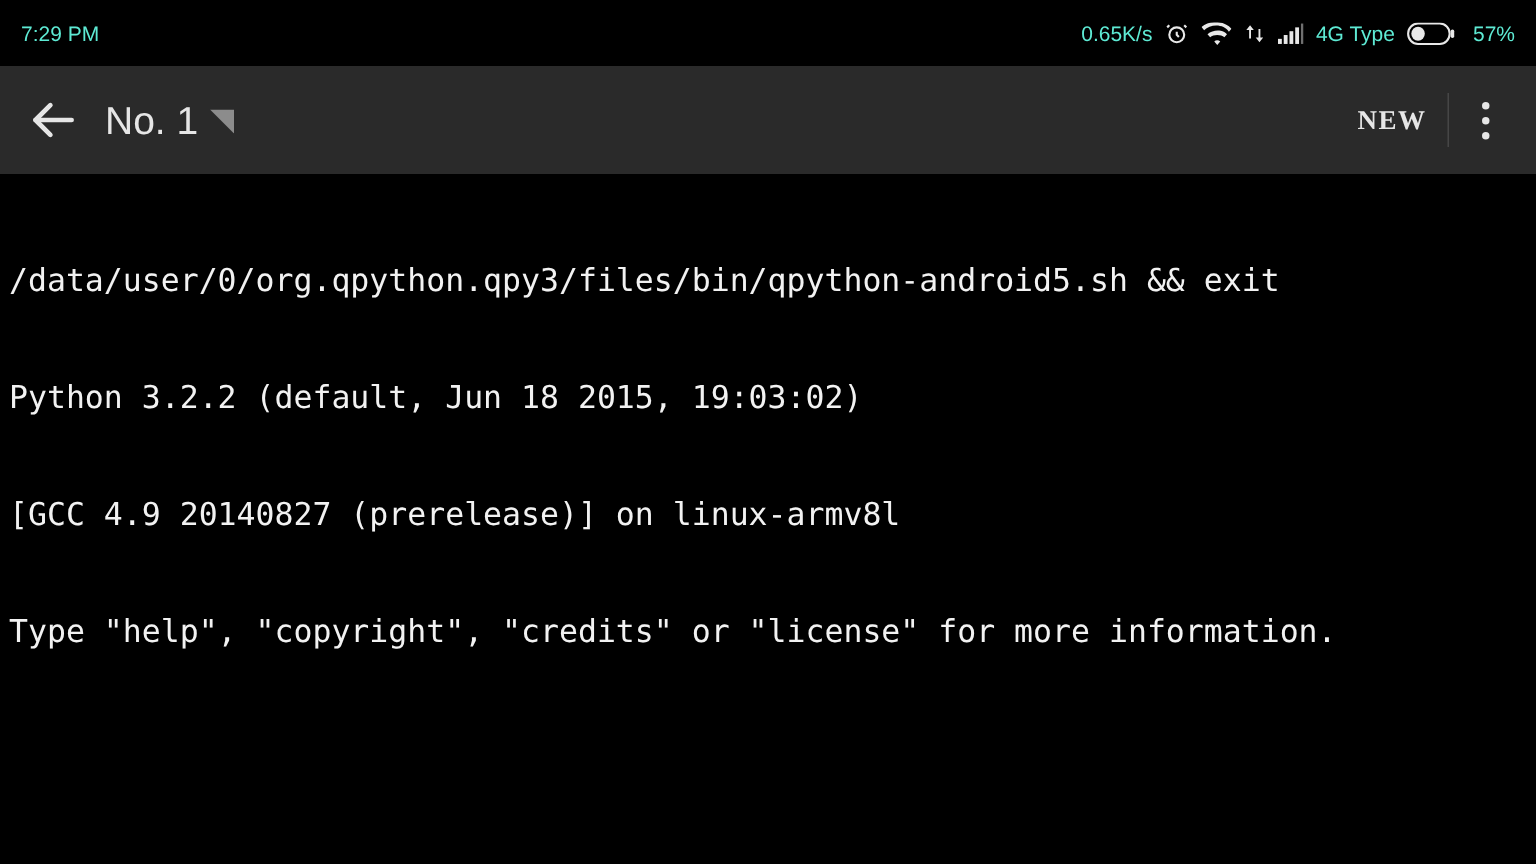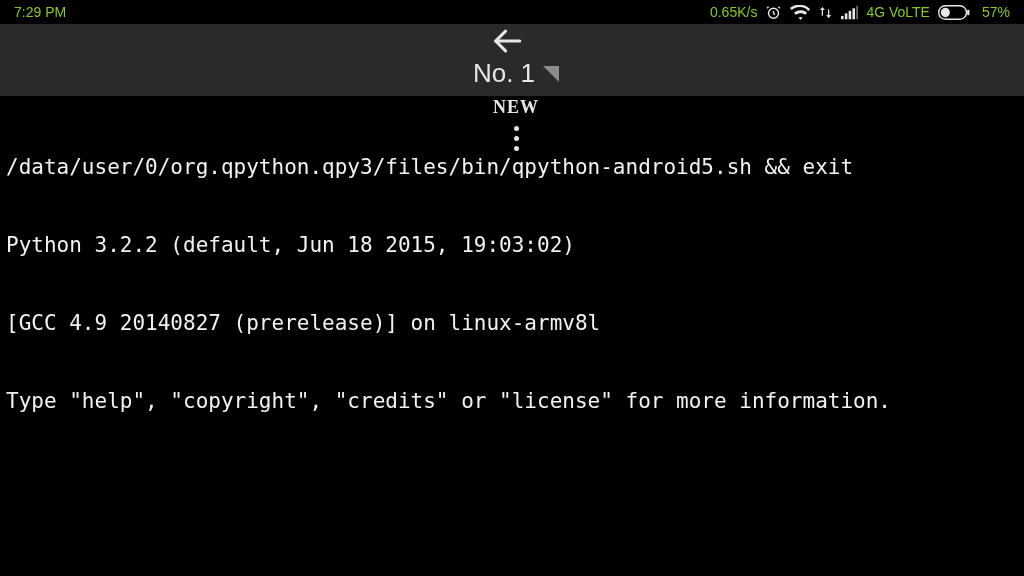--- a/index.html
+++ b/index.html
@@ -1,23 +1,23 @@
 <!DOCTYPE html>
 <html><head>
 <meta charset="utf-8">
 <style>
   * { margin:0; padding:0; box-sizing:border-box; }
   html,body { width:1024px; height:576px; background:#000; font-family:sans-serif; overflow:hidden; }
-  .statusbar { height:24px; background:#000; color:#84cc16; display:flex; align-items:center; justify-content:space-between; padding:0 14px; font-size:14px; font-weight:500; }
+  .statusbar { height:44px; background:#000; color:#5eead4; display:flex; align-items:center; justify-content:space-between; padding:0 14px; font-size:14px; font-weight:500; }
   .sb-left { display:flex; align-items:center; gap:6px; }
   .sb-right { display:flex; align-items:center; gap:8px; }
   .sb-right .ico { display:inline-flex; align-items:center; }
   .battery { display:inline-flex; align-items:center; }
   .battery svg { margin-right:4px; }
-  .appbar { height:72px; background:#2a2a2a; display:flex; align-items:center; padding:0 10px 0 18px; color:#e6e6e6;flex-direction:column; }
+  .appbar { height:72px; background:#2a2a2a; display:flex; align-items:center; padding:0 10px 0 18px; color:#e6e6e6; }
   .back { display:flex; align-items:center; margin-right:18px; }
   .title-wrap { display:flex; align-items:baseline; gap:8px; flex:1; }
   .title { font-size:26px; font-weight:400; color:#e6e6e6; }
   .drop { display:inline-block; }
   .btn { font-size:18px; font-weight:700; color:#e6e6e6; letter-spacing:1px; padding:8px 14px;font-family:Liberation Serif, serif; }
   .divider { width:1px; height:36px; background:#464646; }
   .kebab { width:48px; display:flex; flex-direction:column; align-items:center; gap:5px; }
   .kebab span { width:5px; height:5px; background:#e6e6e6; border-radius:50%; }
   .terminal { background:#000; color:#f2f2f2; font-family:"DejaVu Sans Mono","Liberation Mono",Consolas,monospace; font-size:21px; line-height:26px; padding:6px 6px; white-space:pre; }
   .term-line { white-space:pre; }
@@ -49,21 +49,21 @@
     </span>
     <span class="ico">
       <svg width="17" height="15" viewBox="0 0 20 16" fill="#e8e8e8">
           <rect x="0" y="12" width="3" height="4"></rect>
           <rect x="4.5" y="9" width="3" height="7"></rect>
           <rect x="9" y="6" width="3" height="10"></rect>
           <rect x="13.5" y="3" width="3" height="13"></rect>
           <rect x="18" y="0" width="2" height="16" fill="#6f6f6f"></rect>
         </svg>
     </span>
-    <span>4G VoLTE</span>
+    <span>4G Type</span>
     <span class="battery">
       <svg width="32" height="15" viewBox="0 0 34 16">
           <rect x="0.75" y="0.75" width="29.5" height="14.5" rx="7" ry="7" fill="none" stroke="#e8e8e8" stroke-width="1.5"></rect>
           <rect x="3" y="3" width="9.6" height="10" rx="5" fill="#e8e8e8"></rect>
           <rect x="31" y="5" width="2.5" height="6" rx="1.2" fill="#e8e8e8"></rect>
         </svg>
     </span>
     <span>57%</span>
   </div>
 </div>

